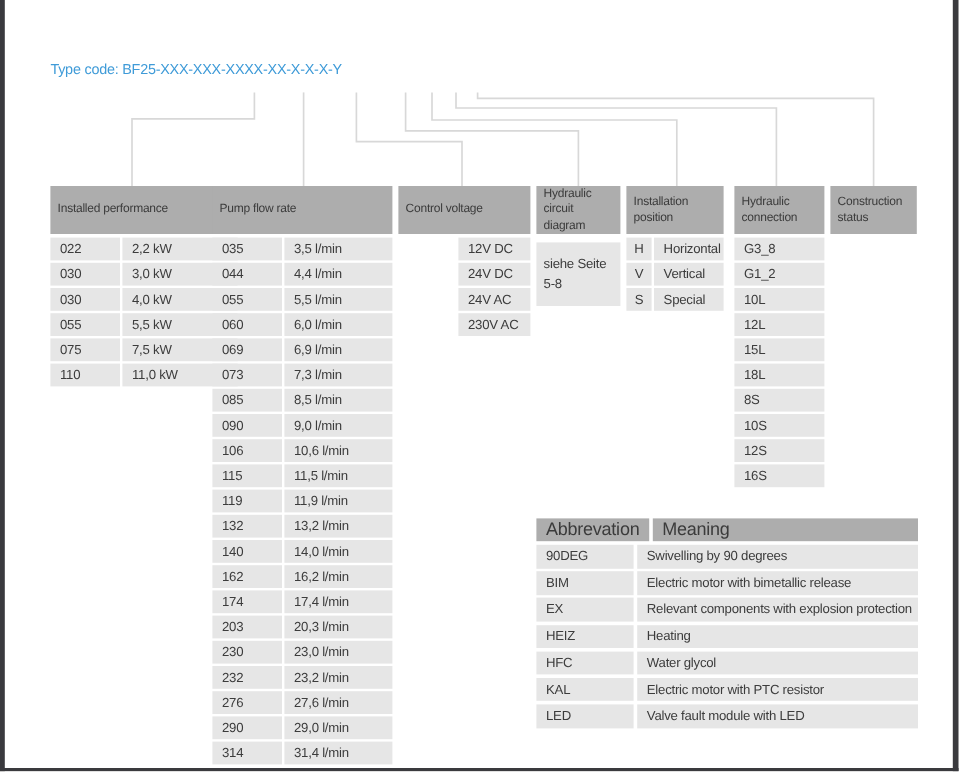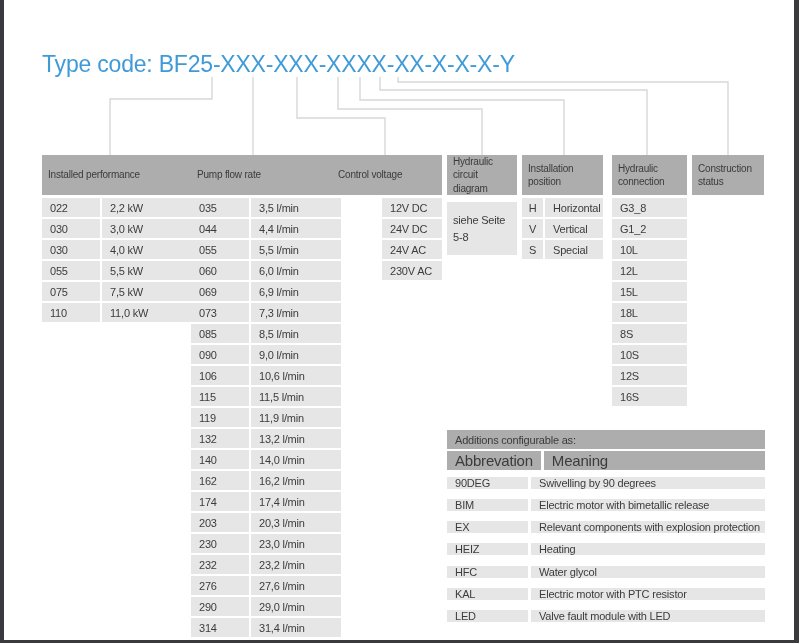--- a/index.html
+++ b/index.html
@@ -1,27 +1,27 @@
 <!DOCTYPE html>
 <html style="--title-blue: #3f9bd8; --header-gray: #adadad; --row-gray: #e6e6e6; --line-gray: #d8d8d8; --frame-dark: #3a3a3e; --text-dark: #3c3c3c;"><head>
 <meta charset="utf-8">
 <style>
   html,body{margin:0;padding:0;background:#fff;}
   body{font-family:"Liberation Sans","DejaVu Sans",sans-serif;}
   .page{position:relative;width:799px;height:643px;background:#fff;overflow:hidden;}
 
-  .title{position:absolute;left:42px;top:51px;font-size:23px;font-weight:400;
+  .title{position:absolute;left:42px;top:51px;font-size:12px;font-weight:400;
          color:var(--title-blue,#3f9bd8);letter-spacing:-0.2px;white-space:nowrap;}
 
   svg.connectors{position:absolute;left:0;top:0;}
   svg.connectors polyline{fill:none;stroke:var(--line-gray,#d8d8d8);stroke-width:1.4;}
 
   .col{position:absolute;top:155px;}
   .c1{left:42px;width:156px;}
-  .c2{left:177px;width:150px;margin-left:14px;}
+  .c2{left:177px;width:150px;}
   .c3{left:332px;width:110px;}
   .c4{left:447px;width:70px;}
   .c5{left:522px;width:81px;}
   .c6{left:612px;width:75px;}
   .c7{left:692px;width:72px;}
 
   .hdr{height:40px;background:var(--header-gray,#adadad);color:#3b3b3b;
        display:flex;align-items:center;padding:0 6px;font-size:10px;line-height:1.35;
        letter-spacing:-0.2px;white-space:pre-line;box-sizing:border-box;}
 
@@ -42,21 +42,21 @@
 
   .additions{position:absolute;left:447px;top:430px;width:318px;}
   .addtitle{height:19px;background:var(--header-gray,#adadad);display:flex;align-items:center;
             padding:0 8px;font-size:11px;letter-spacing:-0.2px;color:#3b3b3b;box-sizing:border-box;}
   .addhdr{display:flex;gap:3px;margin-top:2px;height:19px;}
   .addhdr .cellh{background:var(--header-gray,#adadad);display:flex;align-items:center;
                  padding:0 8px;font-size:15px;letter-spacing:-0.2px;color:#3b3b3b;box-sizing:border-box;}
   .addhdr .a{flex:0 0 81px;}
   .addhdr .m{flex:1;}
   .addrows{margin-top:3px;}
-  .addrows .trow{height:19.5px;margin-bottom:2.7px;gap:3px;align-items:center;}
+  .addrows .trow{height:19.5px;margin-bottom:2.7px;gap:3px;}
   .addrows .code{flex:0 0 81px;}
 
   .bar-left{position:absolute;left:0;top:0;width:4px;height:643px;background:var(--frame-dark,#3a3a3e);}
   .bar-right{position:absolute;right:0;top:0;width:5px;height:643px;background:var(--frame-dark,#3a3a3e);}
   .bar-bottom{position:absolute;left:0;bottom:0;width:799px;height:3px;background:var(--frame-dark,#3a3a3e);}
 </style>
 </head>
 <body>
 
 <div class="page">
@@ -277,21 +277,20 @@
         </div>
       </div>
   </div>
 
   <div class="col c7">
     <div class="hdr">Construction
 status</div>
   </div>
 
   <div class="additions">
-    <div class="addtitle">Additions configurable as:</div>
     <div class="addhdr">
       <div class="cellh a">Abbrevation</div>
       <div class="cellh m">Meaning</div>
     </div>
     <div class="addrows">
         <div class="trow">
           <div class="cell code">90DEG</div>
           <div class="cell val">Swivelling by 90 degrees</div>
         </div>
         <div class="trow">

